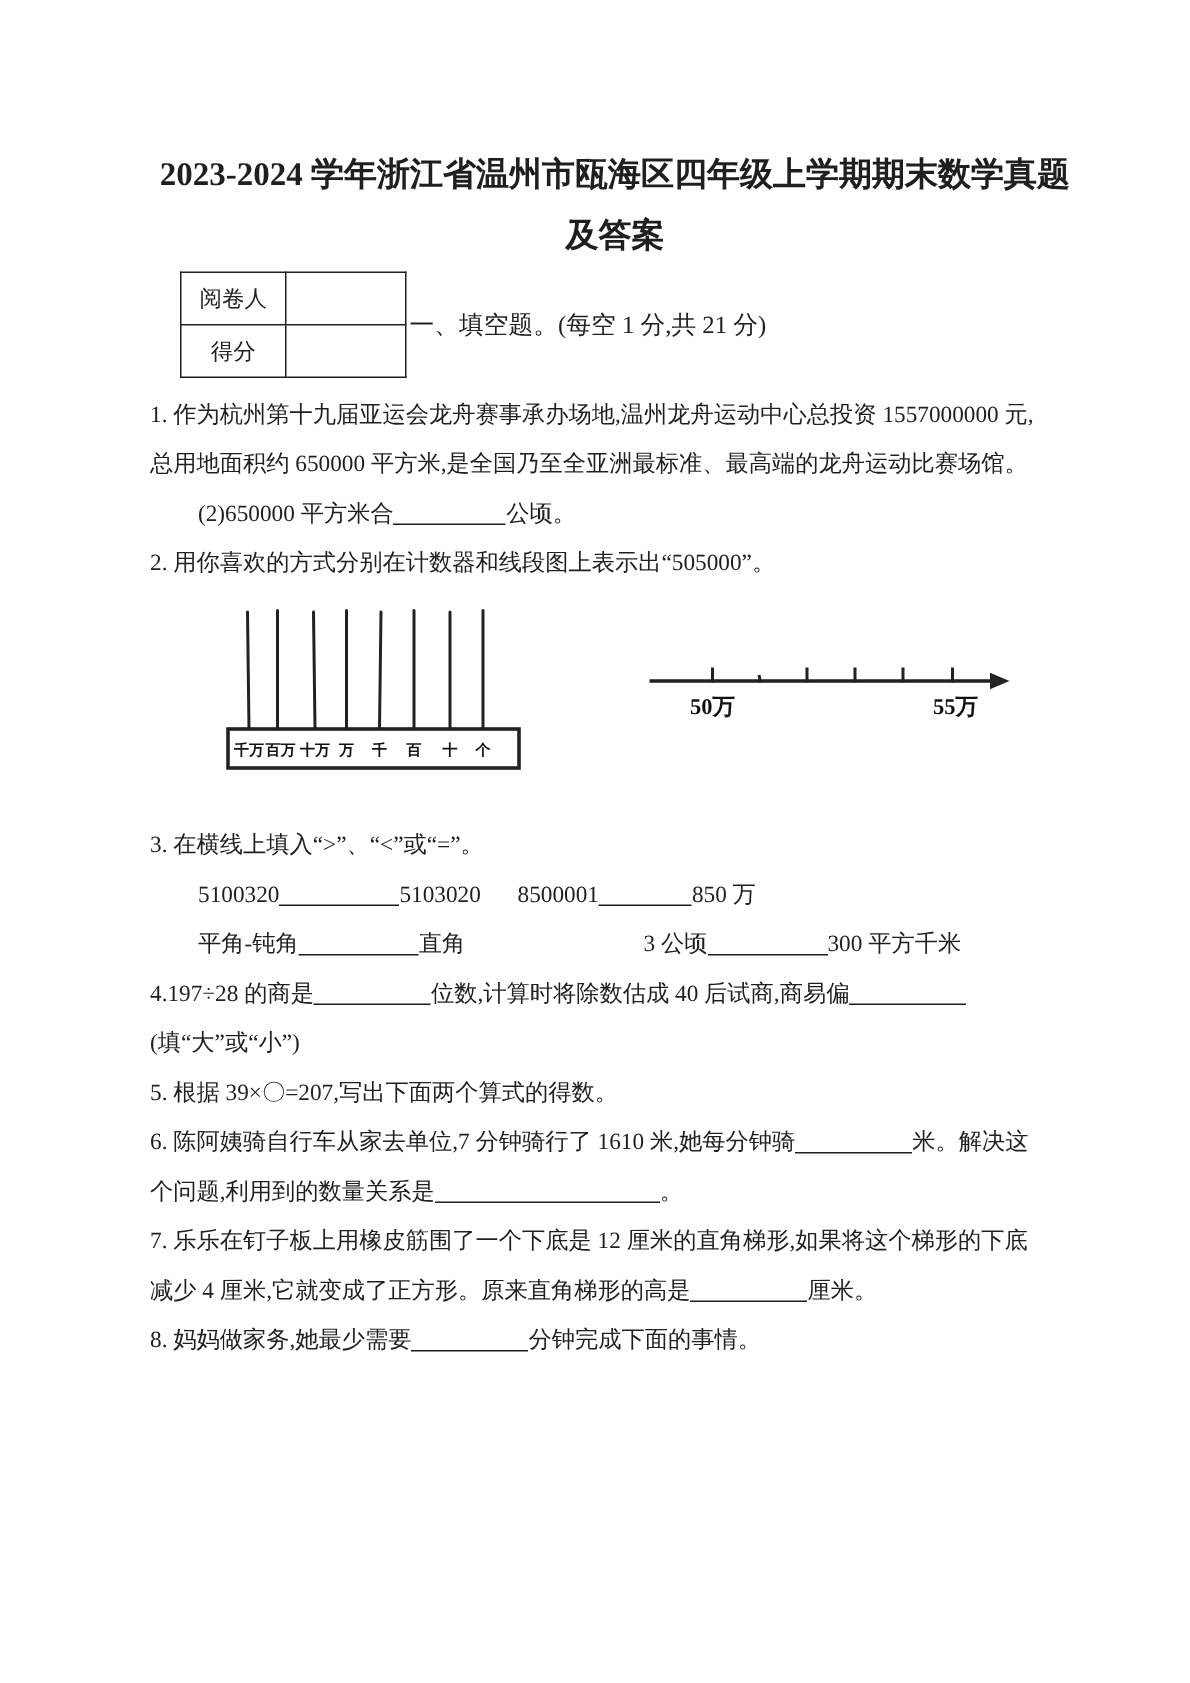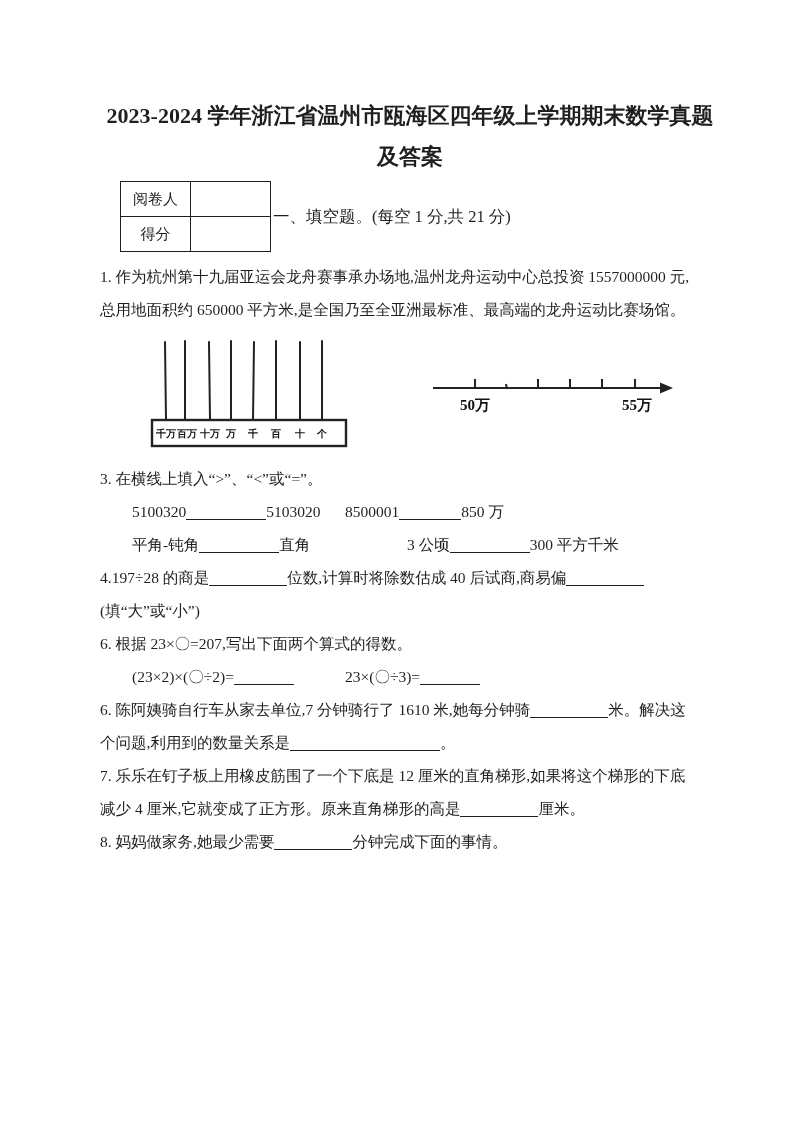--- a/index.html
+++ b/index.html
@@ -17,33 +17,33 @@
   .score-table { border-collapse:collapse; }
   .score-table td {
     border:1.6px solid #1f1f1f; height:35px; text-align:center;
     font-size:15px; vertical-align:middle;
   }
   .score-table td.lbl { width:70px; }
   .score-table td.val { width:80px; }
   .sec-heading { font-weight:normal; font-size:16.5px; margin-left:2px; white-space:nowrap; }
   p.q { font-size:15.5px; line-height:33px; }
   .mt8 { margin-top:8px; }
-  .mt9 { margin-top:5px; }
+  .mt9 { margin-top:24px; }
   .indent { text-indent:32px; }
   .blank {
     display:inline-block; border-bottom:1.4px solid #1f1f1f;
     height:15px; vertical-align:-3px;
   }
   .w18{width:18px} .w60{width:60px} .w62{width:62px}
   .w75{width:75px} .w78{width:78px} .w80{width:80px} .w150{width:150px} .w155{width:155px}
   .figures { display:flex; align-items:flex-start; margin:1px 0 0 50px; height:130px; }
   .numline-wrap { margin-left:80px; margin-top:41px; }
   .cmp-row { display:flex; font-size:15.5px; line-height:33px; padding-left:32px;align-items:flex-end; }
   .cmp-a { width:213px; flex:none; }
-  .shift62 { margin-left:62px; }
+  .shift62 { margin-left:84px; }
   svg text { font-family:"Liberation Serif","DejaVu Serif",serif; }
 </style>
 </head>
 <body>
 
 <div class="page">
 
   <h1 class="title">2023-2024 学年浙江省温州市瓯海区四年级上学期期末数学真题及答案</h1>
 
   <div class="header-row">
@@ -58,21 +58,23 @@
         <td class="val"></td>
       </tr>
     </tbody>
       </table>
     <div class="sec-heading">一、填空题。(每空 1 分,共 21 分)</div>
   </div>
 
   <p class="q mt8"><span>1. 作为杭州第十九届亚运会龙舟赛事承办场地,温州龙舟运动中心总投资 1557000000 元,总用地面积约 650000 平方米,是全国乃至全亚洲最标准、最高端的龙舟运动比赛场馆。</span></p>
 
 
+  <p class="q indent"><span>(2)650000 平方米合</span><span class="blank w75"></span><span>公顷。</span></p>
 
+  <p class="q"><span>2. 用你喜欢的方式分别在计数器和线段图上表示出“505000”。</span></p>
 
   <div class="figures">
     <svg width="200" height="130" viewBox="0 0 200 130">
       <g stroke="#222222" stroke-width="2" stroke-linecap="round">
         <line x1="15" y1="15" x2="16" y2="93"></line>
         <line x1="35" y1="14" x2="35" y2="93"></line>
         <line x1="59" y1="15" x2="60" y2="93"></line>
         <line x1="81" y1="14" x2="81" y2="93"></line>
         <line x1="104" y1="15" x2="103" y2="93"></line>
         <line x1="126" y1="14" x2="126" y2="93"></line>
@@ -116,26 +118,22 @@
     <span class="cmp-b"><span>8500001</span><span class="blank w62"></span><span>850 万</span></span>
   </div>
 
   <div class="cmp-row">
     <span class="cmp-a"><span>平角-钝角</span><span class="blank w80"></span><span>直角</span></span>
     <span class="cmp-b shift62"><span>3 公顷</span><span class="blank w80"></span><span>300 平方千米</span></span>
   </div>
 
   <p class="q"><span>4.197÷28 的商是</span><span class="blank w78"></span><span>位数,计算时将除数估成 40 后试商,商易偏</span><span class="blank w78"></span><span>(填“大”或“小”)</span></p>
 
-  <p class="q"><span>6. 根据 23×〇=207,写出下面两个算式的得数。</span></p>
+  <p class="q"><span>5. 根据 39×〇=207,写出下面两个算式的得数。</span></p>
 
-  <div class="cmp-row">
-    <span class="cmp-a"><span>(23×2)×(〇÷2)=</span><span class="blank w60"></span></span>
-    <span class="cmp-b"><span>23×(〇÷3)=</span><span class="blank w60"></span></span>
-  </div>
 
   <p class="q"><span>6. 陈阿姨骑自行车从家去单位,7 分钟骑行了 1610 米,她每分钟骑</span><span class="blank w78"></span><span>米。解决这个问题,利用到的数量关系是</span><span class="blank w150"></span><span>。</span></p>
 
   <p class="q"><span>7. 乐乐在钉子板上用橡皮筋围了一个下底是 12 厘米的直角梯形,如果将这个梯形的下底减少 4 厘米,它就变成了正方形。原来直角梯形的高是</span><span class="blank w78"></span><span>厘米。</span></p>
 
   <p class="q"><span>8. 妈妈做家务,她最少需要</span><span class="blank w78"></span><span>分钟完成下面的事情。</span></p>
 
 </div>
 
 </body></html>

